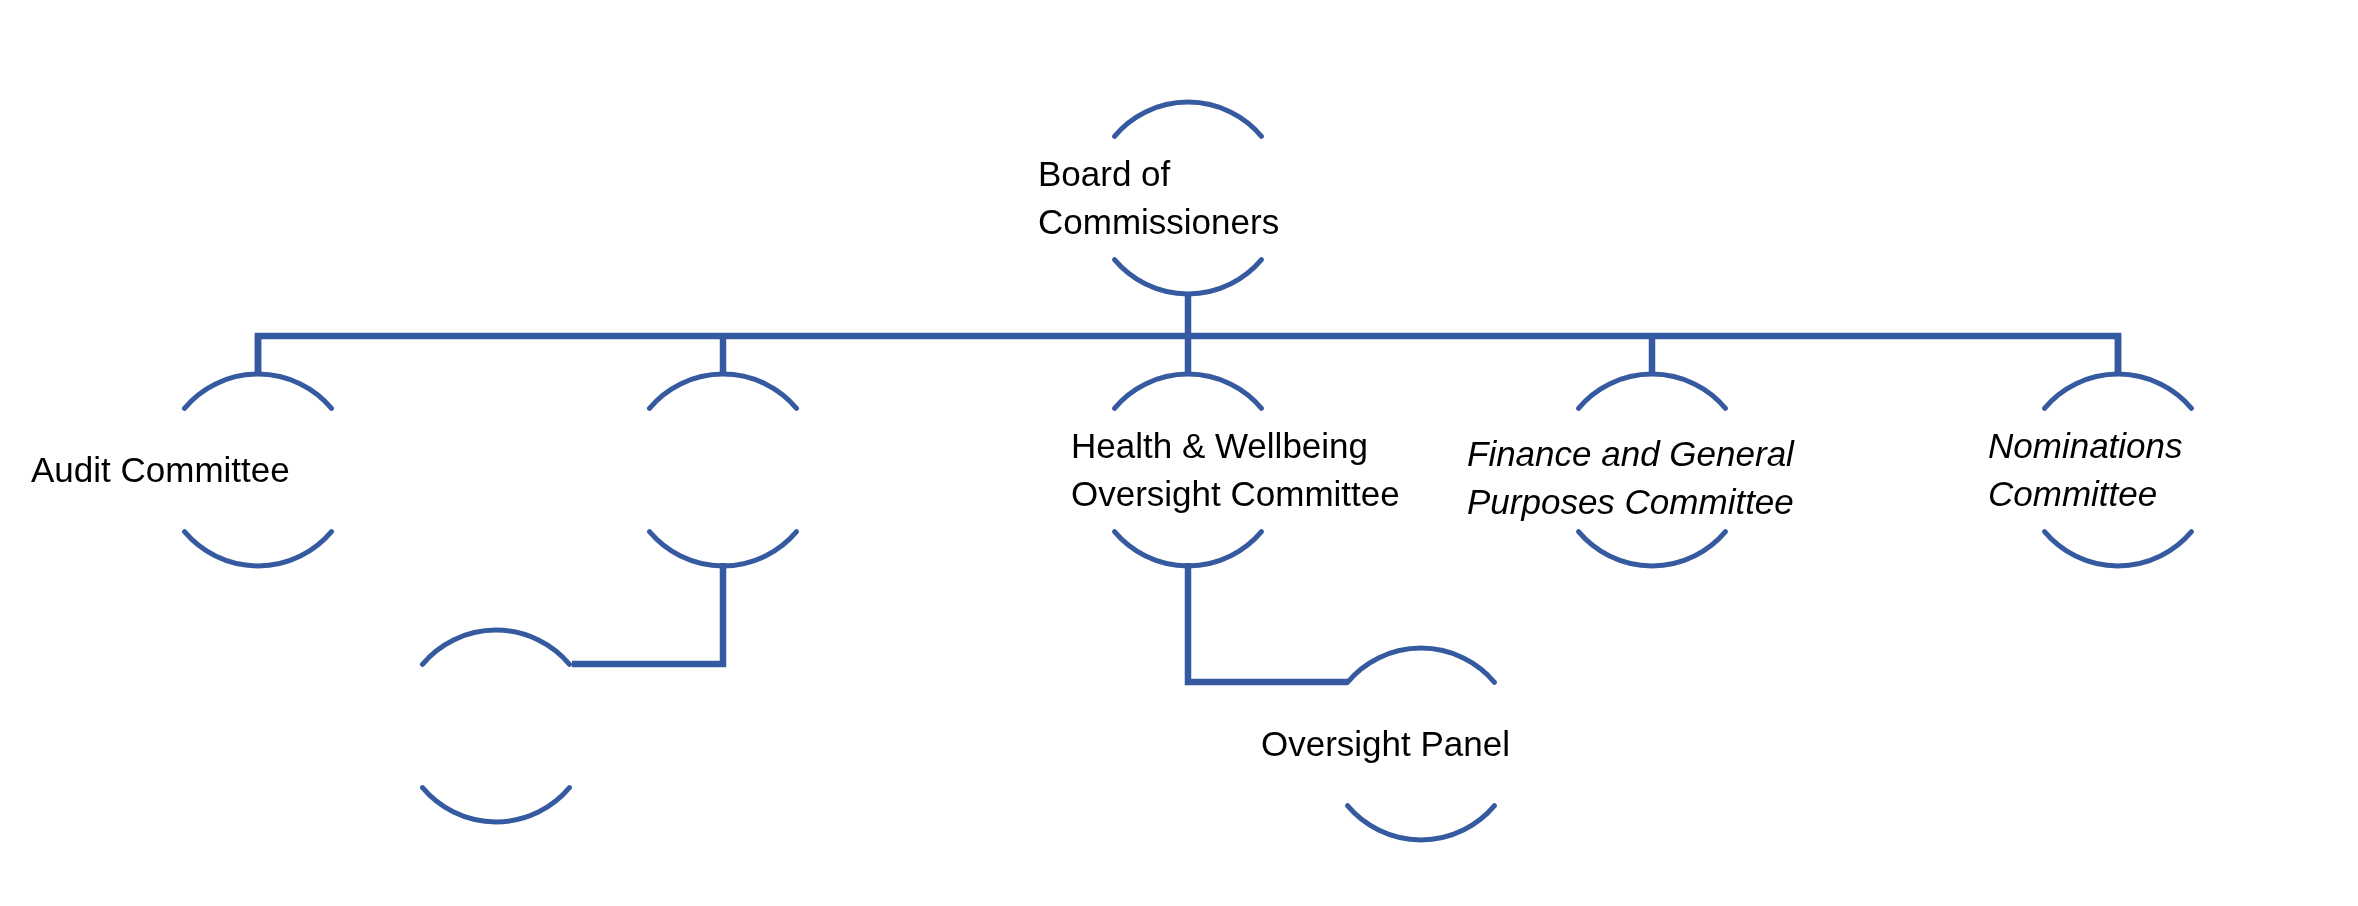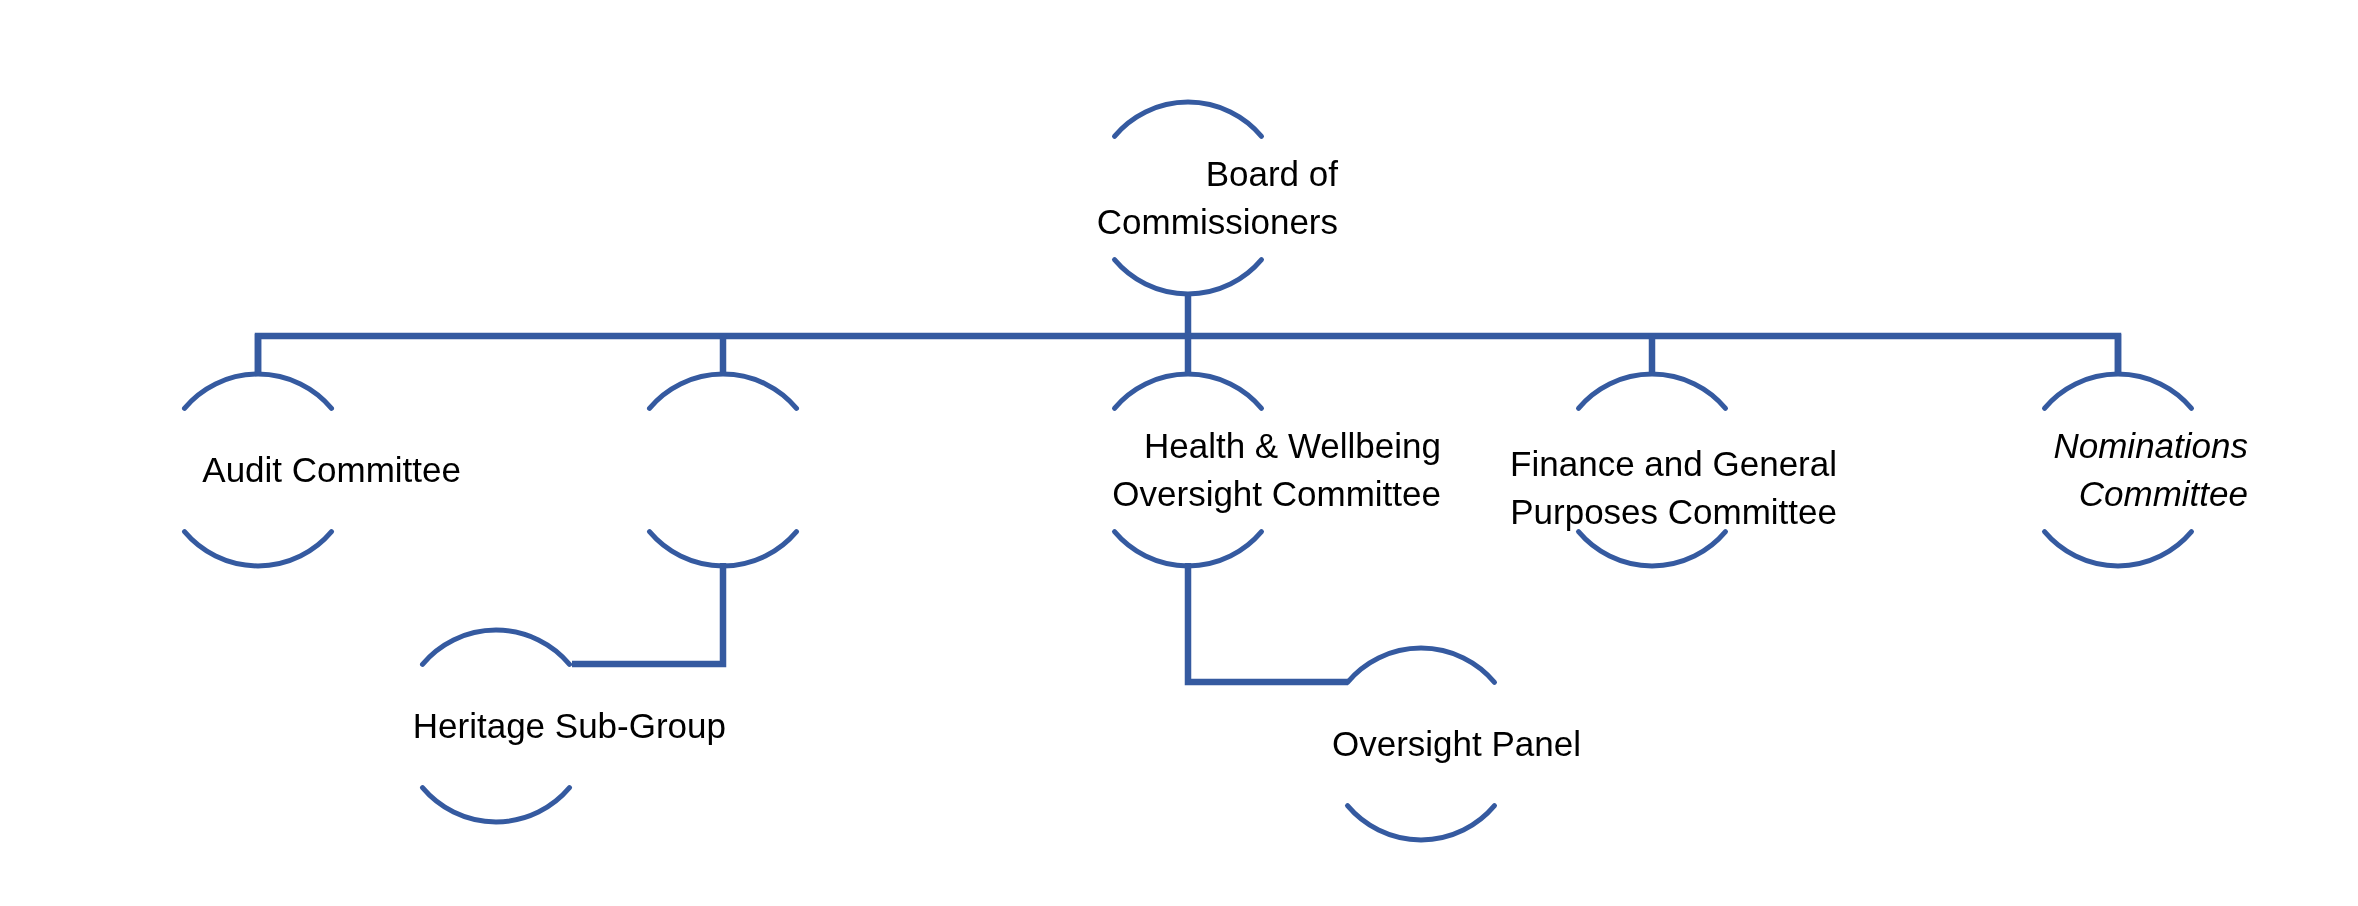--- a/index.html
+++ b/index.html
@@ -19,31 +19,31 @@
     stroke-linejoin: miter;
   }
   .arc {
     fill: none;
     stroke-width: 5;
     stroke-linecap: round;
   }
   .node-label {
     position: absolute;
     transform: translate(-50%, -50%);
-    text-align: right;
+    text-align: left;
     font-size: 35px;
     line-height: 48px;
     color: #000000;
     white-space: normal;
   }
   .lbl-board       { left: 1188px; top: 198px; width: 300px; }
   .lbl-audit       { left: 246px;  top: 470px; width: 430px; }
   .lbl-estates     { left: 723px;  top: 470px; width: 430px; }
   .lbl-health      { left: 1256px; top: 470px; width: 370px; }
-  .lbl-finance     { left: 1652px; top: 488px; width: 370px; }
+  .lbl-finance     { left: 1652px; top: 478px; width: 370px; font-style: italic; }
   .lbl-nominations { left: 2118px; top: 470px; width: 260px; font-style: italic; }
   .lbl-heritage    { left: 496px;  top: 726px; width: 460px; }
   .lbl-research    { left: 1421px; top: 744px; width: 320px; }
 </style>
 </head>
 <body>
 
 <div class="canvas">
 
   <svg class="connectors" width="2358" height="906" viewBox="0 0 2358 906" aria-hidden="true">
@@ -84,16 +84,15 @@
       <path class="arc" d="M 1347.5 682.3 A 96 96 0 0 1 1494.5 682.3"></path>
       <path class="arc" d="M 1347.5 805.7 A 96 96 0 0 0 1494.5 805.7"></path>
     </g>
   </svg>
 
   <div class="node-label lbl-board">Board of Commissioners</div>
   <div class="node-label lbl-audit">Audit Committee</div>
   <div class="node-label lbl-health">Health &amp; Wellbeing Oversight Committee</div>
   <div class="node-label lbl-finance">Finance and General Purposes Committee</div>
   <div class="node-label lbl-nominations">Nominations Committee</div>
-  <div class="node-label lbl-heritage">Heritage Sub-Group</div>
   <div class="node-label lbl-research">Oversight Panel</div>
 
 </div>
 
 </body></html>

